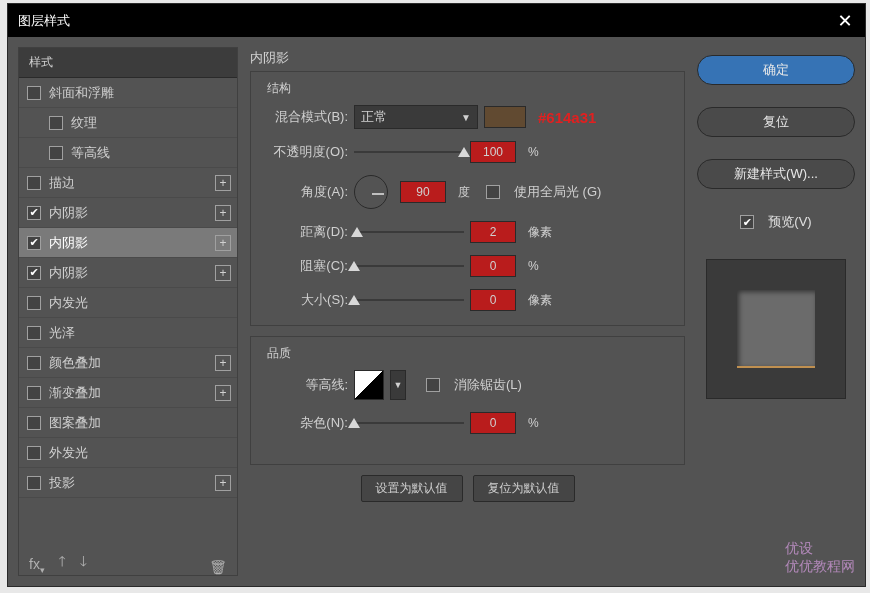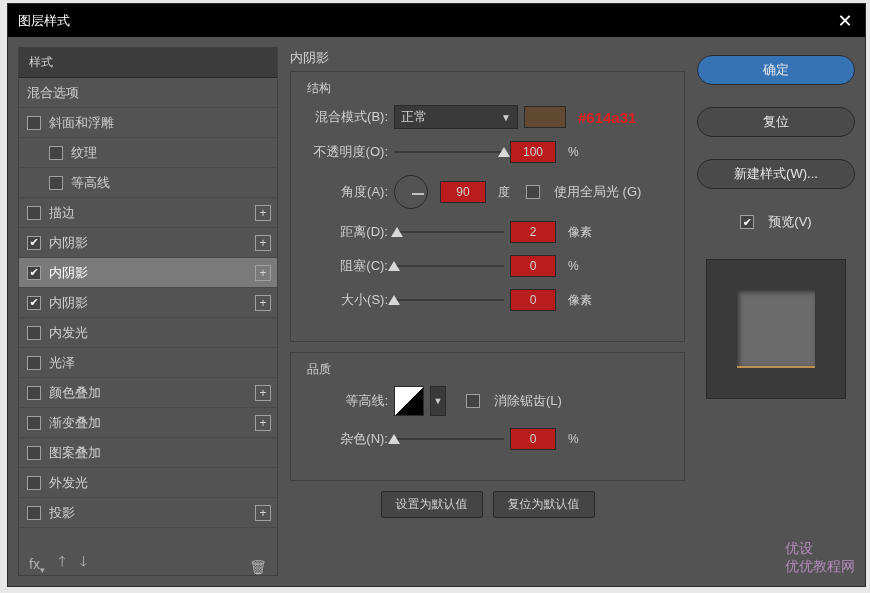--- a/index.html
+++ b/index.html
@@ -2,21 +2,21 @@
 <html><head>
 <meta charset="utf-8">
 <style>
 * { box-sizing: border-box; margin: 0; padding: 0; font-family: "Microsoft YaHei", sans-serif; }
 body { background: #e8e8e8; width: 870px; height: 593px; overflow: hidden; }
 .dialog { position: absolute; left: 7px; top: 3px; width: 859px; height: 584px; background: #535353; border: 1px solid #2a2a2a; display: flex; flex-direction: column; }
 .titlebar { height: 33px; background: #000; display: flex; align-items: center; justify-content: space-between; padding: 16px 10px; }
 .titlebar-title { color: #fff; font-size: 13px; }
 .titlebar-close { color: #fff; font-size: 18px; cursor: pointer; width: 20px; text-align: center; }
 .body { flex: 1; display: flex; padding: 10px; gap: 8px; }
-.left-panel { width: 260px; border: 1px solid #404040; display: flex; flex-direction: column; position: relative; }
+.left-panel { width: 220px; border: 1px solid #404040; display: flex; flex-direction: column; position: relative; }
 .lp-header { background: #3c3c3c; color: #d0d0d0; font-size: 12px; padding: 6px 10px; border-bottom: 1px solid #2a2a2a; }
 .lp-item { display: flex; align-items: center; height: 30px; padding: 0 8px; color: #d0d0d0; font-size: 13px; border-bottom: 1px solid #4a4a4a; position: relative; }
 .lp-item.sel { background: #7a7a7a; color: #fff; }
 .lp-item.indent { padding-left: 30px; }
 .cb { width: 14px; height: 14px; border: 1px solid #a0a0a0; background: #434343; margin-right: 8px; display: flex; align-items: center; justify-content: center; color: #fff; font-size: 11px; line-height: 1; }
 .cb.on::before { content: "✔"; }
 .plus-box { position: absolute; right: 6px; top: 50%; transform: translateY(-50%); width: 16px; height: 16px; border: 1px solid #a0a0a0; display: flex; align-items: center; justify-content: center; color: #d0d0d0; font-size: 12px; cursor: pointer; }
 .lp-footer { position: absolute; bottom: 0; left: 0; right: 0; height: 34px; display: flex; align-items: flex-end; padding: 0 10px; gap: 14px; color: #b0b0b0; }
 .lp-footer .spacer { flex: 1; }
 .icon { font-size: 14px; cursor: pointer; }
@@ -55,23 +55,20 @@
 
 <div class="dialog">
   <div class="titlebar">
     <span class="titlebar-title">图层样式</span>
     <span class="titlebar-close">✕</span>
   </div>
   <div class="body">
 
     <div class="left-panel">
       <div class="lp-header">样式</div>
-      <div class="lp-item">
-        <span>混合选项</span>
-      </div>
       <div id="lp-items">
           <div class="lp-item">
             <span class="cb"></span>
             <span>斜面和浮雕</span>
           </div>
           <div class="lp-item indent">
             <span class="cb"></span>
             <span>纹理</span>
           </div>
           <div class="lp-item indent">
@@ -184,21 +181,21 @@
 
         <div class="row">
           <span class="label">阻塞(C):</span>
           <div class="slider">
               <div class="thumb" style="left:0%"></div>
             </div>
           <input class="numbox" value="0" style="">
           <span class="unit">%</span>
         </div>
 
-        <div class="row" style="margin-bottom:16px">
+        <div class="row" style="margin-bottom:0">
           <span class="label">大小(S):</span>
           <div class="slider">
               <div class="thumb" style="left:0%"></div>
             </div>
           <input class="numbox" value="0" style="">
           <span class="unit">像素</span>
         </div>
       </div>
 
       <div class="fieldset">

